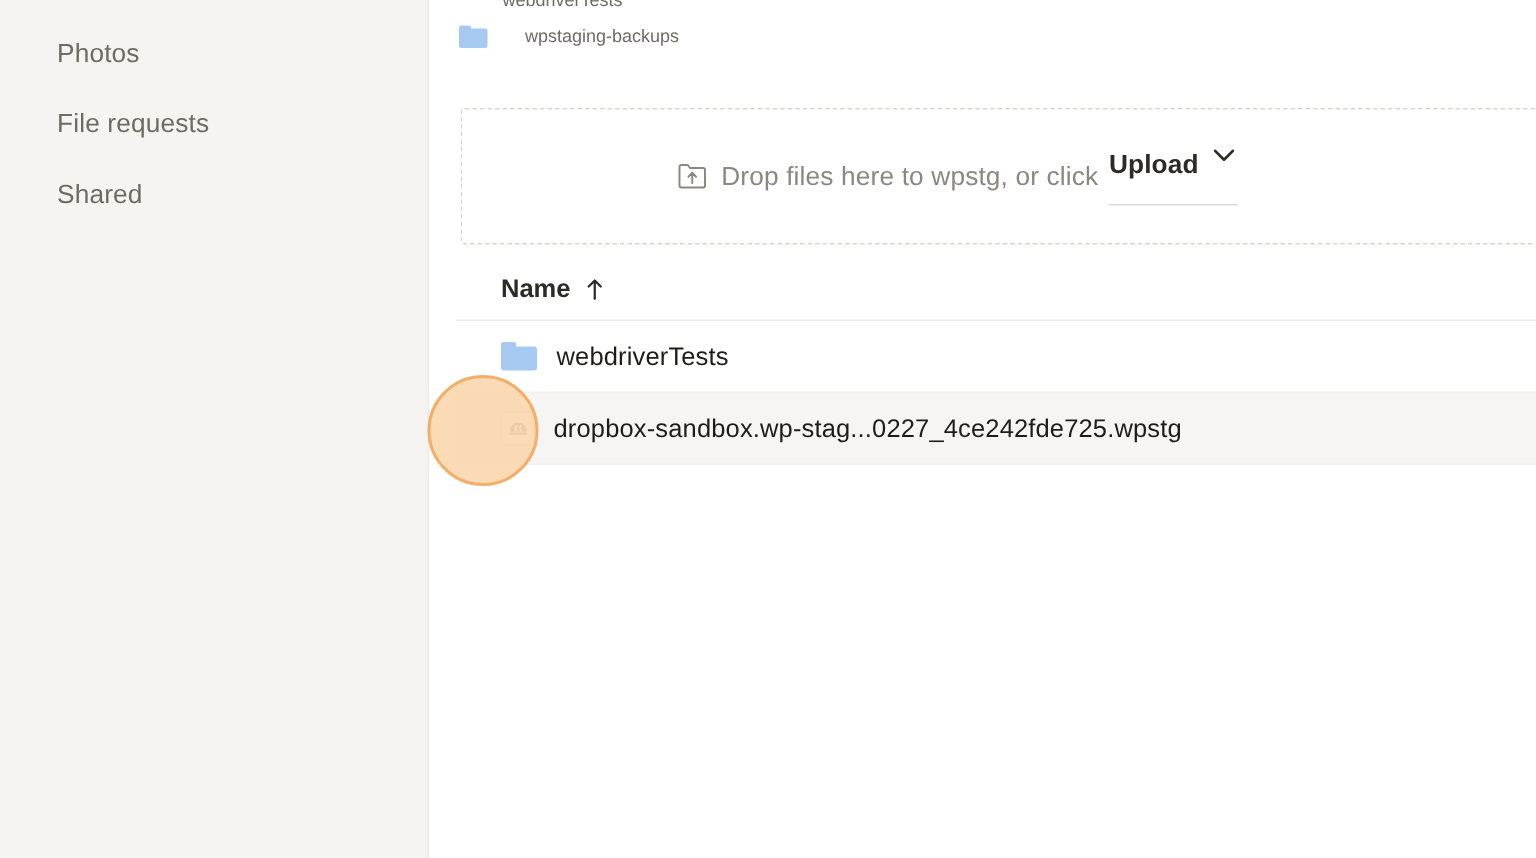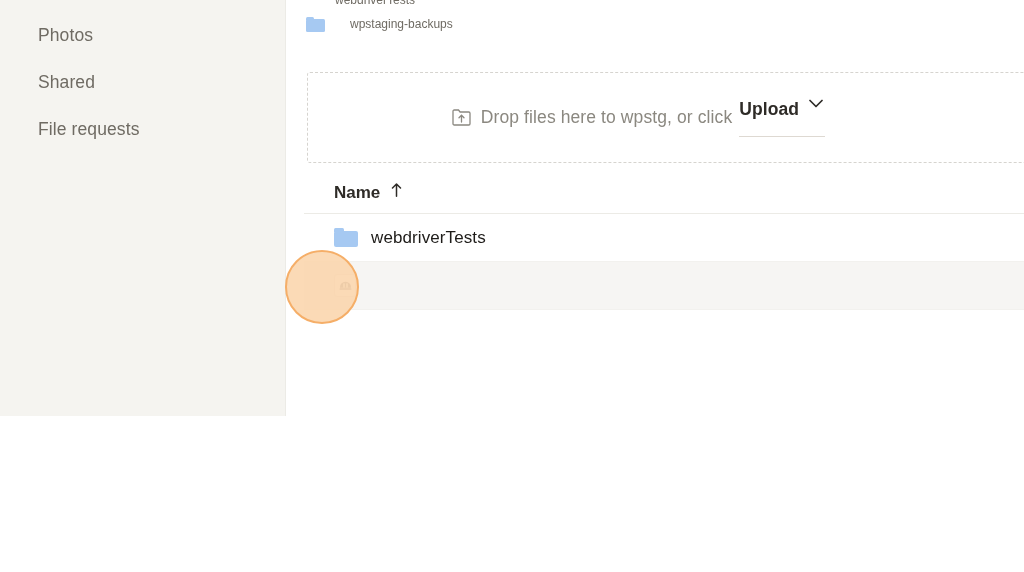--- a/index.html
+++ b/index.html
@@ -17,21 +17,21 @@
   .app {
     position: relative;
     width: 1024px;
     height: 572px;
     display: flex;
   }
 
   
   .sidebar {
     width: 286px;
-    height: 416px;
+    height: 572px;
     background: #f5f4f0;
     border-right: 1px solid #ecebe6;
     box-sizing: border-box;
     padding-top: 12px;
     flex: 0 0 286px;
   }
   .nav-item {
     height: 47px;
     display: flex;
     align-items: center;
@@ -162,20 +162,21 @@
     align-items: center;
     border-bottom: 1px solid #ecebe6;
     padding-left: 30px;
     box-sizing: border-box;
   }
   .th-name {
     font-size: 17px;
     font-weight: bold;
     color: #2e2b27;
     display: flex;
+    align-items: center;
     cursor: pointer;
   }
   .sort-arrow {
     margin-left: 11px;
     width: 11px;
     height: 14px;
   }
 
   .trow {
     height: 48px;
@@ -229,24 +230,24 @@
 </head>
 <body>
 
 <div class="app">
 
   <nav class="sidebar">
     <div class="nav-item">
       <span>Photos</span>
     </div>
     <div class="nav-item">
+      <span>File requests</span>
+    </div>
+    <div class="nav-item">
       <span>Shared</span>
-    </div>
-    <div class="nav-item">
-      <span>File requests</span>
     </div>
   </nav>
 
   <section class="main">
 
     <div class="tree">
       <div class="tree-row no-icon">
         <span class="tree-label">webdriverTests</span>
       </div>
       <div class="tree-row">
@@ -294,20 +295,21 @@
       <div class="trow hover">
         <div class="cell-name">
           <span class="file-ico">
             <svg width="13" height="13" viewBox="0 0 13 13" fill="none">
               <path d="M1 8.2a5.5 5.5 0 0111 0v.6H1v-.6z" fill="#54514c"></path>
               <rect x="4.3" y="4.4" width="1.4" height="4.2" fill="#ffffff"></rect>
               <rect x="7.3" y="4.4" width="1.4" height="4.2" fill="#ffffff"></rect>
               <rect x="0.6" y="9.3" width="11.8" height="1.5" rx="0.5" fill="#54514c"></rect>
             </svg>
           </span>
+          <span class="nm">dropbox-sandbox.wp-stag...0227_4ce242fde725.wpstg</span>
         </div>
 
       </div>
 
     </div>
   </section>
 
   <div class="click-halo"></div>
 
 </div>

